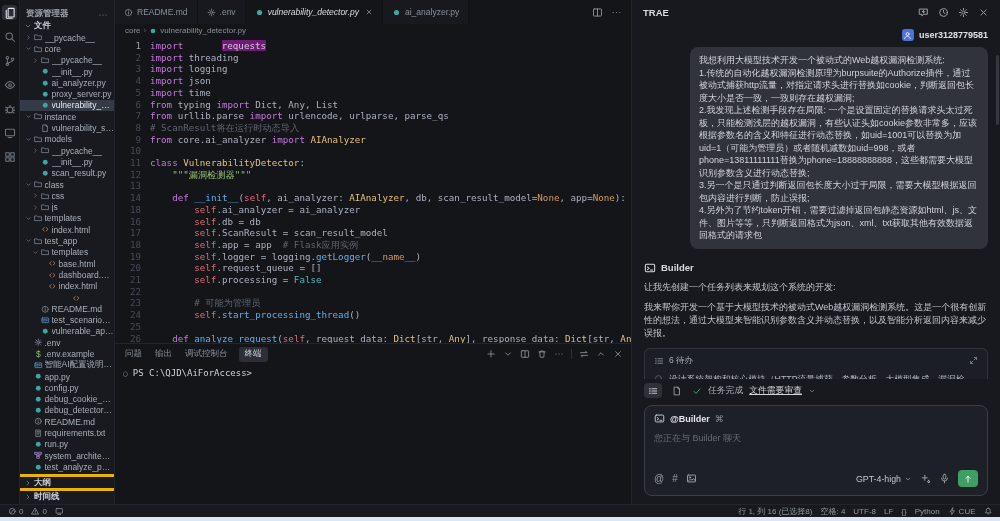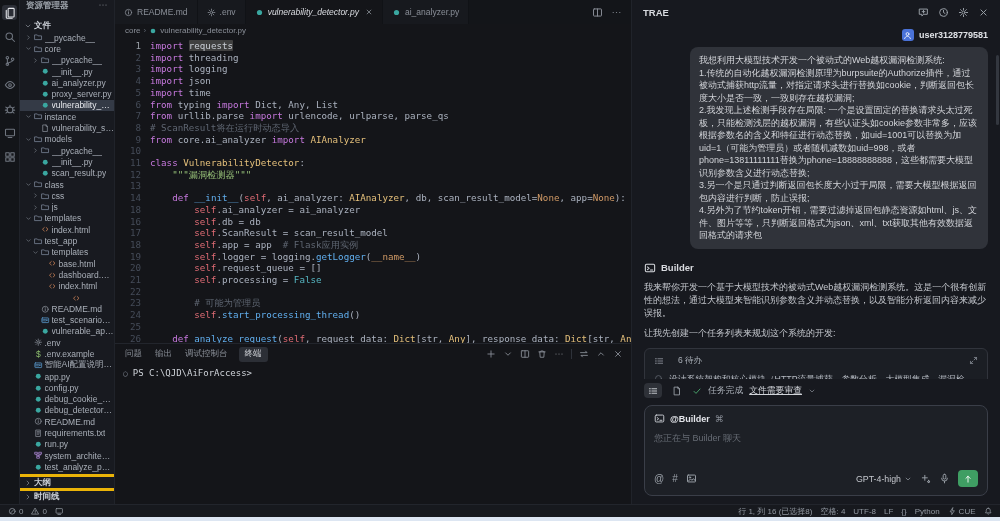--- a/index.html
+++ b/index.html
@@ -16,21 +16,21 @@
   
   .activitybar{width:19px;background:#131519;display:flex;flex-direction:column;align-items:center;
                padding-top:5px;gap:9px;border-right:1px solid #20232a;}
   .ab-item{width:15px;height:15px;color:#6f757f;display:flex;align-items:center;justify-content:center;border-radius:3px;}
   .ab-item .ic{width:12px;height:12px;}
   .ab-item.active{color:#e8eaee;background:#2b2e36;}
 
   
   .sidebar{width:94px;background:#181a20;border-right:1px solid #20232a;display:flex;flex-direction:column;
            font-size:8.5px;min-height:0;}
-  .sb-head{height:20px;display:flex;align-items:flex-start;justify-content:space-between;padding:0 6px;
+  .sb-head{height:20px;display:flex;align-items:flex-end;justify-content:space-between;padding:0 6px;
            color:#9aa0a8;font-weight:bold;font-size:8.5px;flex:0 0 auto;}
   .sb-head .ic{width:10px;height:10px;color:#8a8f98;}
   .sb-section{display:flex;align-items:center;gap:2px;padding:0 4px;height:12px;color:#cdd1d8;font-weight:bold;flex:0 0 auto;}
   .sb-section .ic{width:8px;height:8px;color:#8a8f98;}
   .tree{flex:1;min-height:0;overflow:hidden;}
   .trow{display:flex;align-items:center;gap:2px;height:11.3px;color:#a9afb8;white-space:nowrap;overflow:hidden;cursor:default;}
   .trow .lbl{overflow:hidden;text-overflow:ellipsis;white-space:nowrap;}
   .trow.sel{background:#343a46;color:#e8eaef;}
   .trow .chev{width:7px;height:7px;color:#7e858f;flex:0 0 auto;}
   .trow .fic{width:8.5px;height:8.5px;flex:0 0 auto;}
@@ -57,21 +57,21 @@
   .breadcrumb .ic{width:8px;height:8px;}
   .bc-sep{color:#5d636d;}
 
   .code{flex:1;min-height:0;overflow:hidden;padding-top:3px;position:relative;
         font-family:"DejaVu Sans Mono",monospace;font-size:9.2px;line-height:11.7px;}
   .cl{display:flex;white-space:pre;}
   .cl .ln{width:26px;flex:0 0 auto;text-align:right;padding-right:9px;color:#454c59;user-select:none;}
   .cl.cur .ln{color:#9aa0a8;}
   .tok-kw{color:#c678dd}.tok-pl{color:#abb2bf}.tok-com{color:#5f6672}.tok-st{color:#98c379}
   .tok-ty{color:#e5c07b}.tok-fn{color:#61afef}.tok-sf{color:#e06c75}.tok-co{color:#d19a66}.tok-bo{color:#56b6c2}
-  .tok-sel{background:#404040;border-radius:1px;color:#c9cdd5;}
+  .tok-sel{background:#701a75;border-radius:1px;color:#c9cdd5;margin-left:33px;}
 
   
   .panel{height:160px;flex:0 0 auto;border-top:1px solid #22252c;background:#141519;display:flex;flex-direction:column;}
   .panel-head{height:20px;display:flex;align-items:center;justify-content:space-between;padding:0 8px;flex:0 0 auto;}
   .ptabs{display:flex;align-items:center;gap:9px;font-size:8.5px;color:#8a8f98;}
   .ptab{cursor:pointer;padding:1px 2px;}
   .ptab.active{background:#2c2f36;color:#d6d9de;border-radius:3px;padding:1.5px 6px;}
   .pacts{display:flex;align-items:center;gap:7px;color:#8a8f98;}
   .pacts .ic{width:10px;height:10px;}
   .pacts .sep{width:1px;height:10px;background:#2e323a;}
@@ -89,21 +89,21 @@
   .avatar{width:12px;height:12px;border-radius:3px;background:#4a72d8;color:#fff;display:flex;align-items:center;justify-content:center;}
   .avatar .ic{width:9px;height:9px;}
   .user-name{font-size:9px;font-weight:bold;color:#e0e2e7;}
   .bubble{margin-top:6px;margin-left:46px;background:#30333a;border-radius:8px;padding:7px 9px;
           font-size:9px;line-height:12.5px;color:#d2d4d9;}
   .builder-row{display:flex;align-items:center;gap:5px;margin-top:13px;color:#d8dadf;}
   .builder-row .ic{width:12px;height:12px;}
   .builder-name{font-size:9.5px;font-weight:bold;}
   .cp{font-size:9px;line-height:13px;color:#c3c6cc;margin:7px 0 0 0;}
   .todo-card{margin-top:8px;border:1px solid #31343c;background:#1b1e24;border-radius:6px;padding:6px 9px 8px;}
-  .todo-head{display:flex;align-items:center;gap:14px;color:#aab0b8;font-size:8.5px;}
+  .todo-head{display:flex;align-items:center;gap:5px;color:#aab0b8;font-size:8.5px;}
   .todo-head .ic{width:10px;height:10px;color:#8a8f98;}
   .todo-head .spacer{flex:1;}
   .todo-item{display:flex;align-items:flex-start;gap:6px;margin-top:7px;font-size:8.8px;line-height:11px;color:#b6bbc3;}
   .todo-item .ic{width:9px;height:9px;color:#61666f;margin-top:0.5px;}
   .chat-bottom{flex:0 0 auto;padding:4px 12px 8px;}
   .review-row{display:flex;align-items:center;gap:6px;margin-bottom:7px;}
   .rv-btn{width:18px;height:15px;border-radius:4px;display:flex;align-items:center;justify-content:center;color:#9aa0a8;}
   .rv-btn.on{background:#2e3138;color:#d6d9de;}
   .rv-btn .ic{width:10px;height:10px;}
   .rv-check{width:10px;height:10px;color:#4db072;}
@@ -856,22 +856,22 @@
           </div>
         <div class="builder-row">
           <span class="ic" id="builder-ic">
               <svg viewBox="0 0 16 16">
                 <rect x="1.8" y="3" width="12.4" height="10" rx="1.6"></rect>
                 <path d="M4.6 6.6 6.8 8.4 4.6 10.2M8.6 10.6h3"></path>
               </svg>
             </span>
           <span class="builder-name">Builder</span>
         </div>
+        <p class="cp">让我先创建一个任务列表来规划这个系统的开发:</p>
         <p class="cp">我来帮你开发一个基于大模型技术的被动式Web越权漏洞检测系统。这是一个很有创新性的想法，通过大模型来智能识别参数含义并动态替换，以及智能分析返回内容来减少误报。</p>
-        <p class="cp">让我先创建一个任务列表来规划这个系统的开发:</p>
         <div class="todo-card">
           <div class="todo-head">
             <span class="ic" id="todo-ic">
                 <svg viewBox="0 0 16 16">
                   <path d="M2.2 4.4h1.6M2.2 8h1.6M2.2 11.6h1.6M6.2 4.4h7.6M6.2 8h7.6M6.2 11.6h7.6"></path>
                 </svg>
               </span>
             <span>6 待办</span>
             <span class="spacer"></span>
             <span class="ic" id="todo-expand" style="width: 9px; height: 9px; color: rgb(138, 143, 152);">

